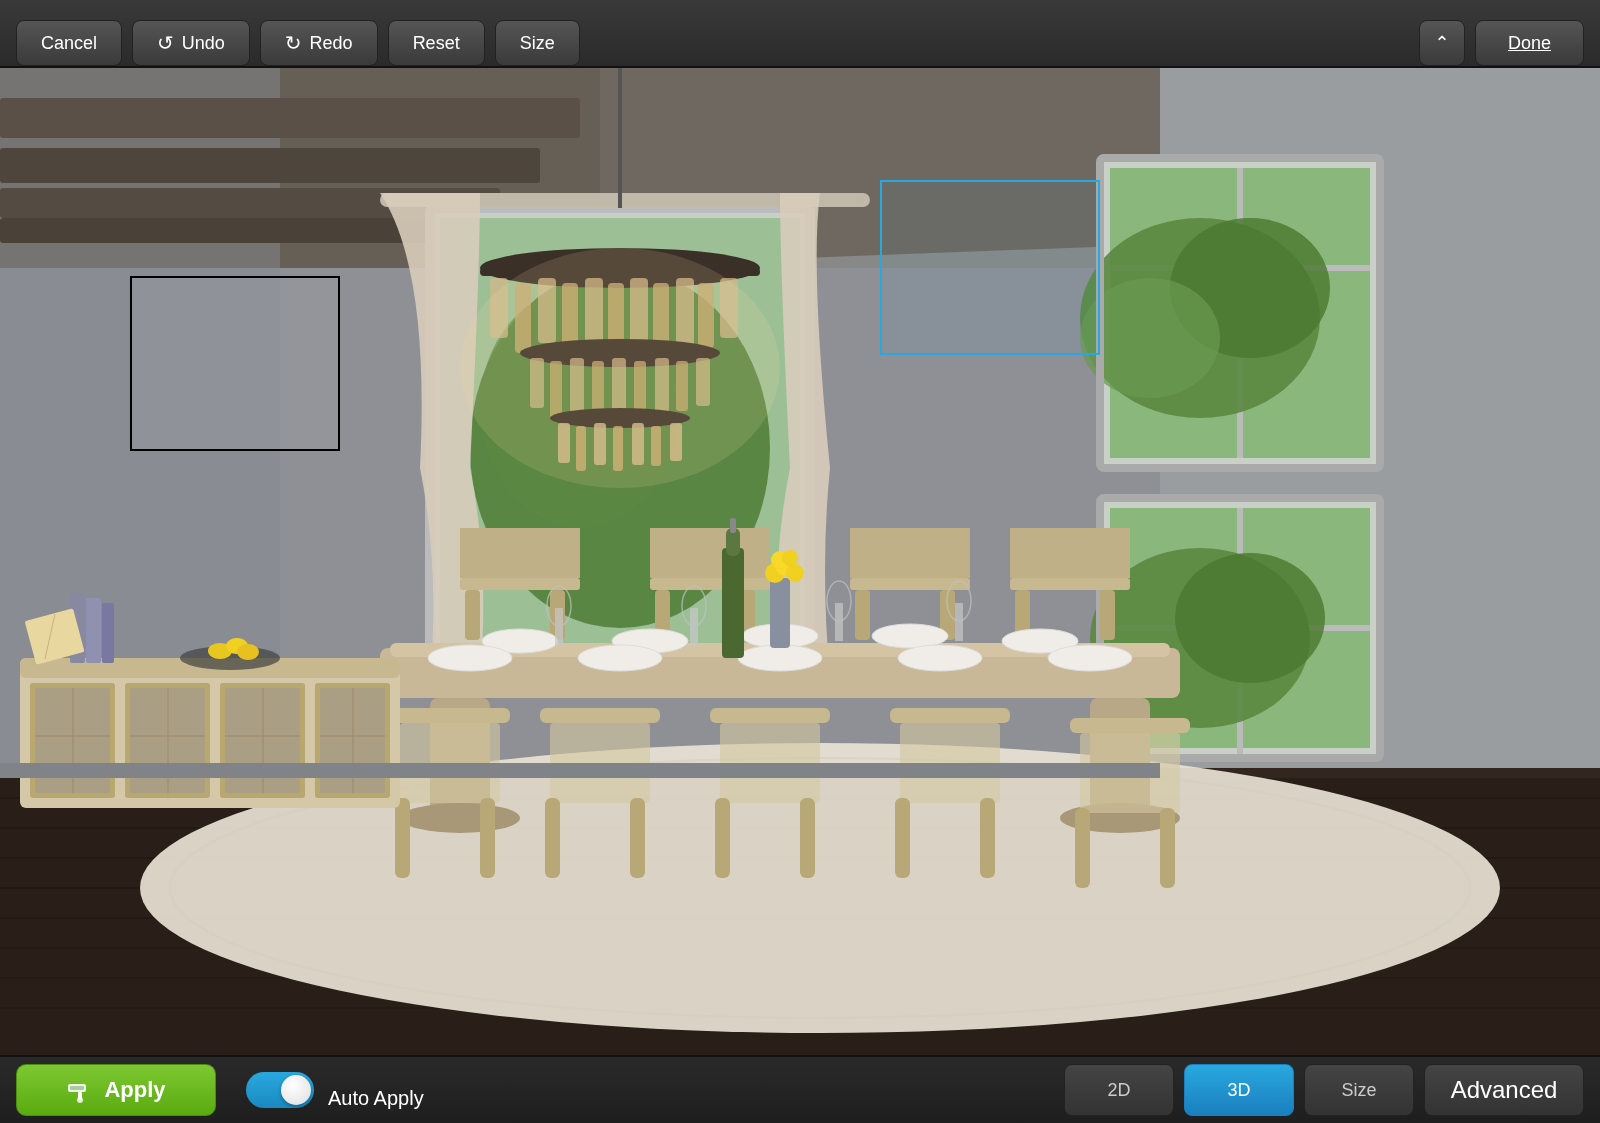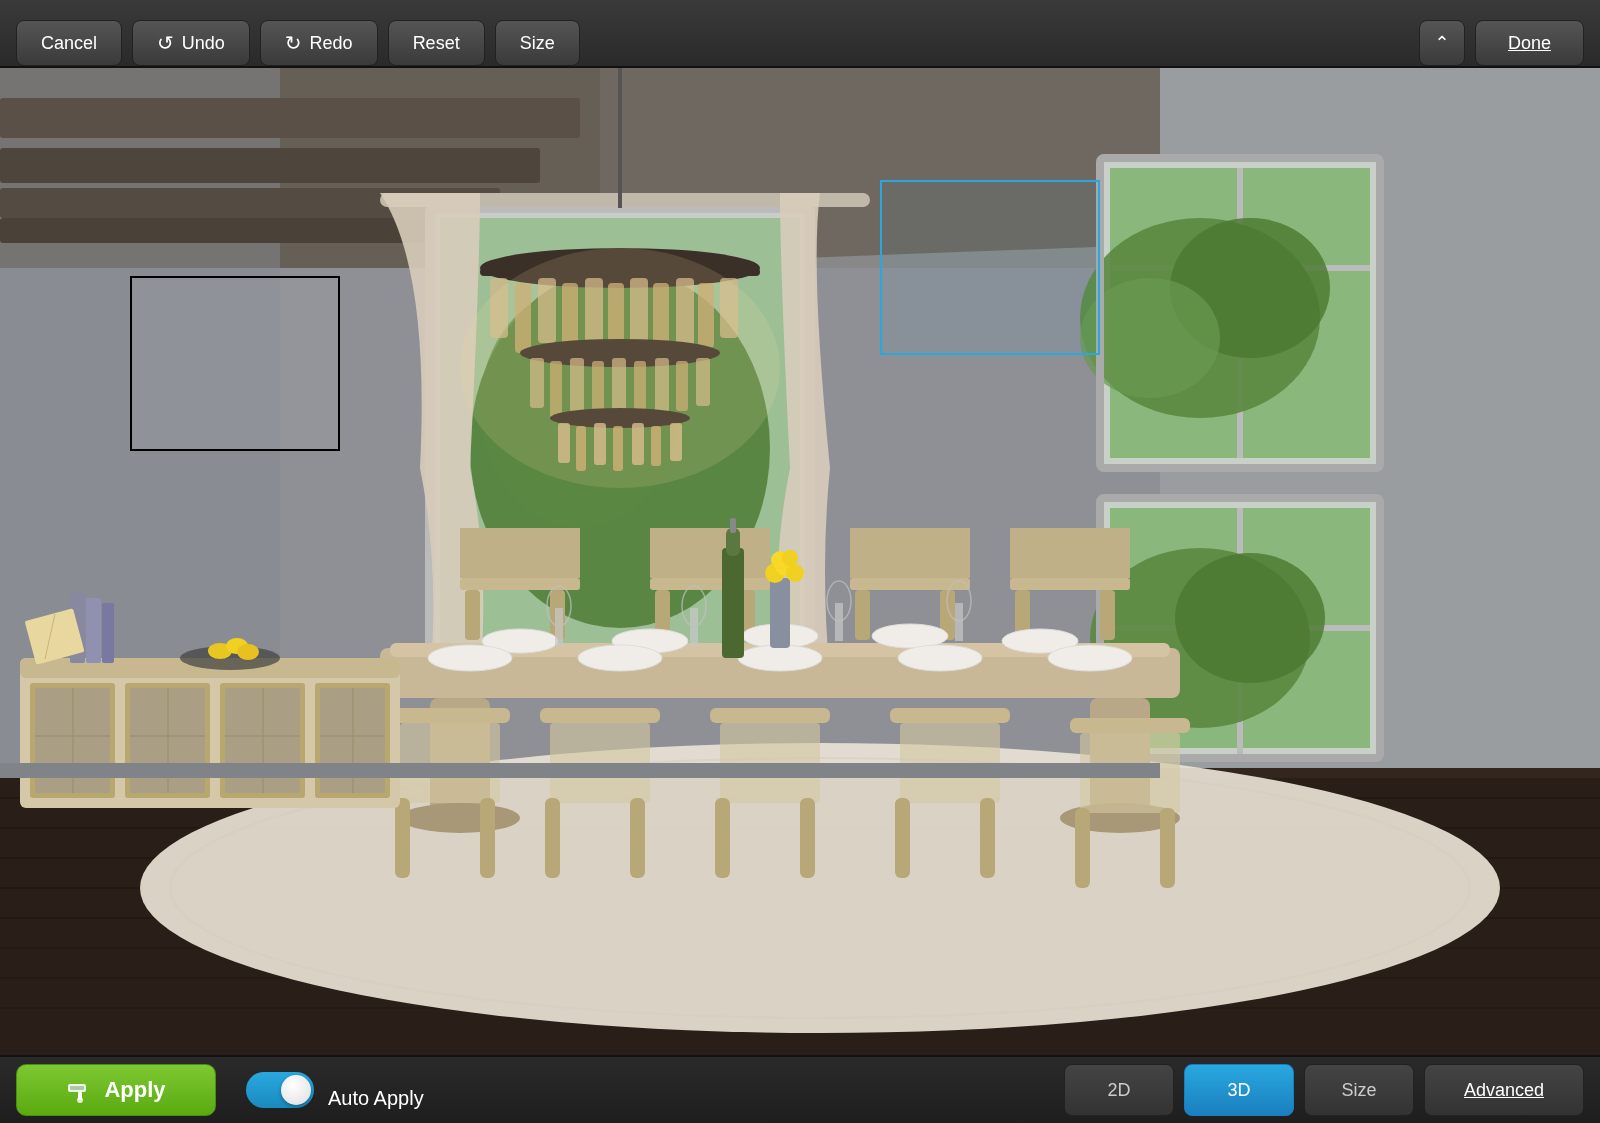--- a/index.html
+++ b/index.html
@@ -197,24 +197,23 @@
     }
 
     .advanced-btn {
       height: 52px;
       min-width: 160px;
       padding: 0 24px;
       background: linear-gradient(180deg, #444 0%, #333 100%);
       border: 1px solid #222;
       border-radius: 8px;
       color: #fff;
-      font-size: 18px;
+      font-size: 24px;
       font-weight: 500;
       cursor: pointer;
-      text-decoration: underline;
     }
   </style>
 </head>
 <body>
 
 <div id="toolbar">
   <button class="toolbar-btn">
     <span>Cancel</span>
   </button>
 

